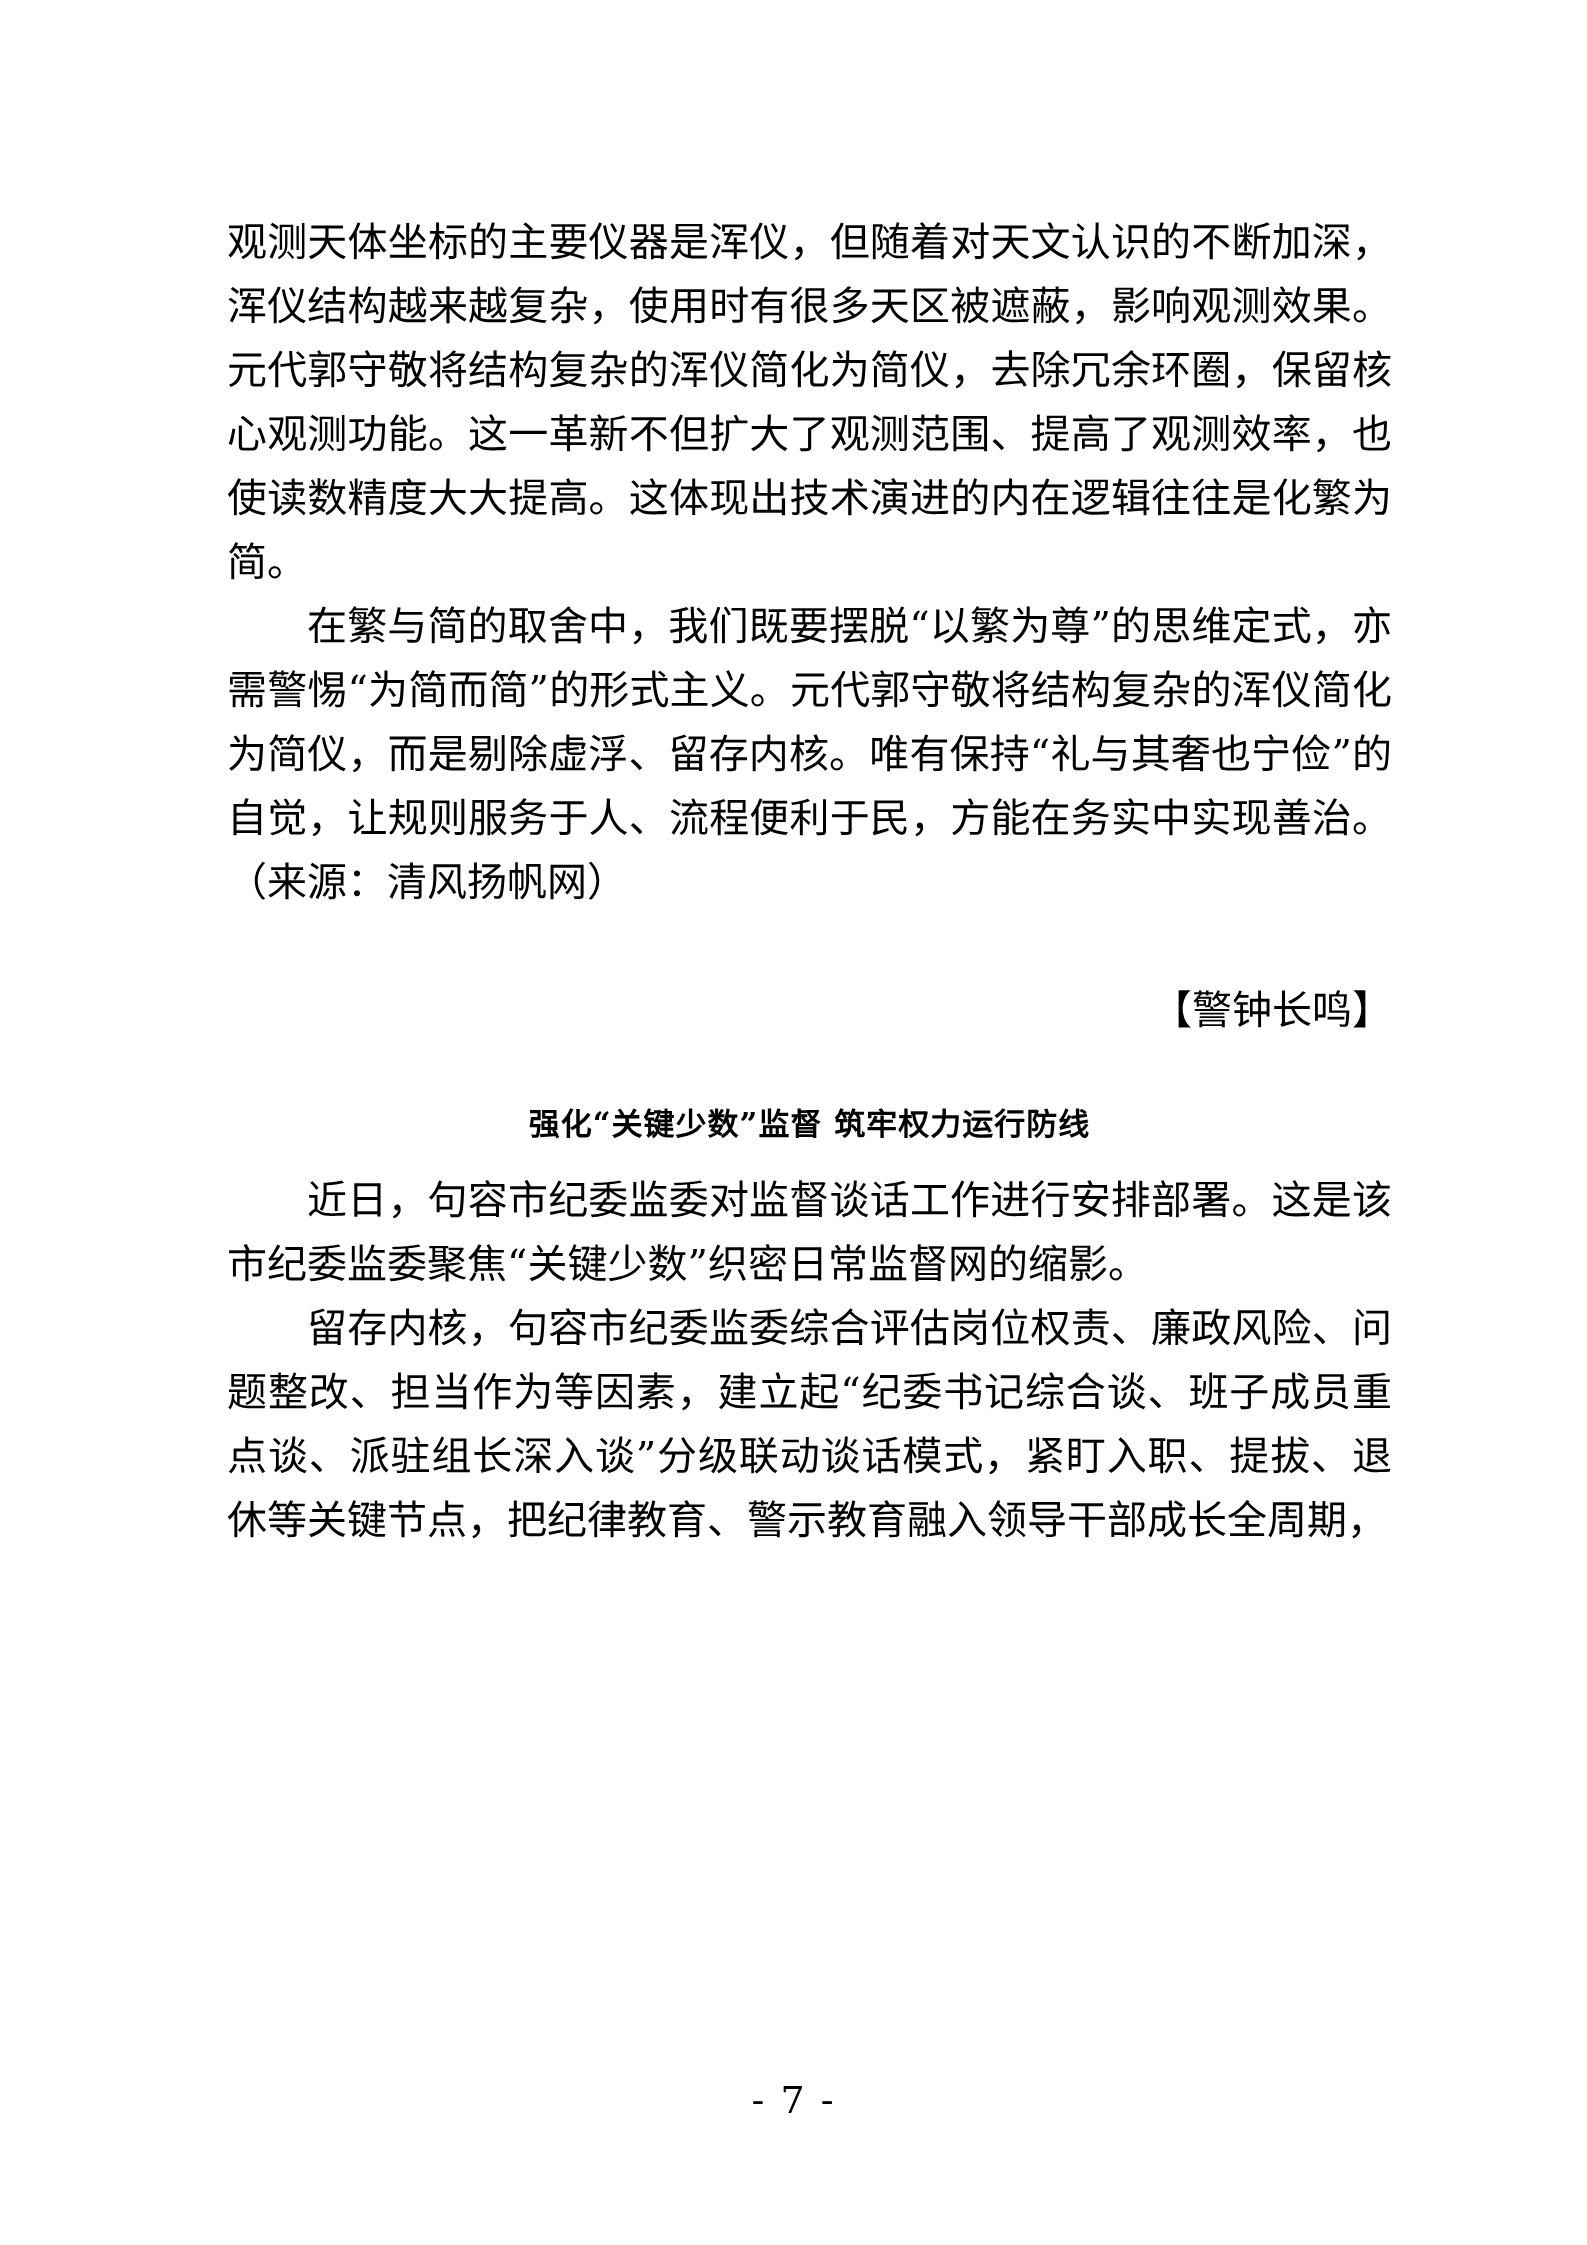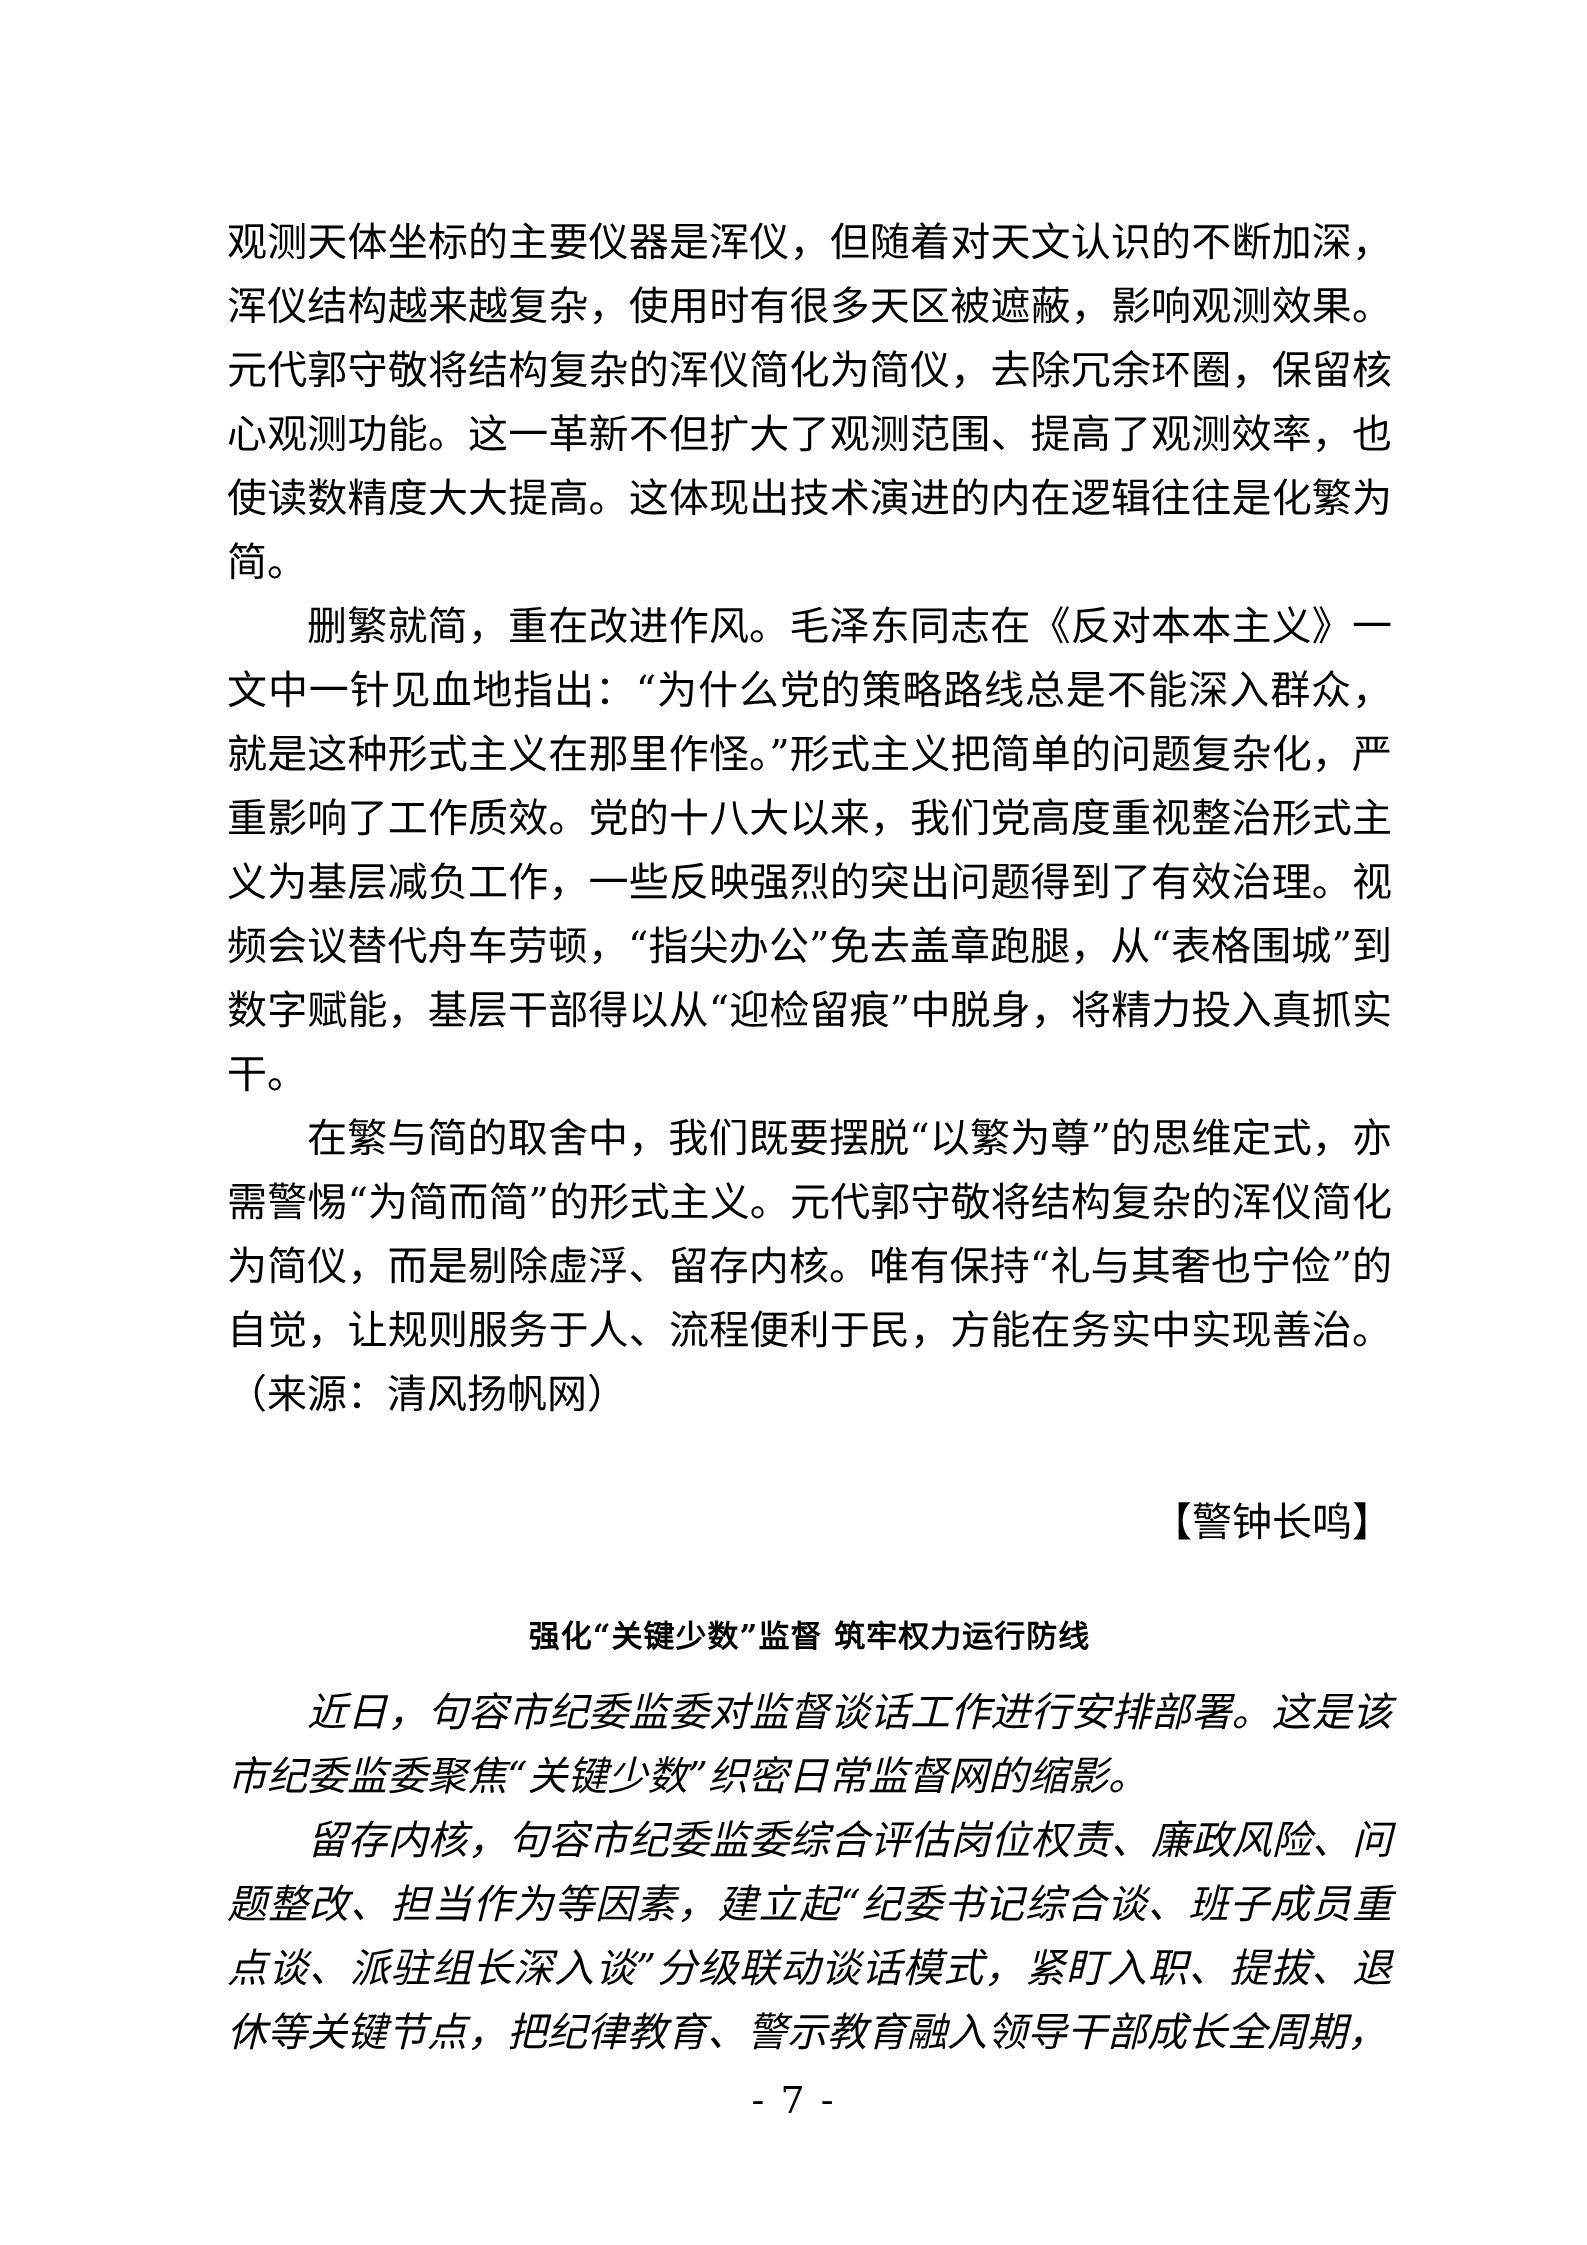--- a/index.html
+++ b/index.html
@@ -40,41 +40,40 @@
     }
     .article-title {
       margin-top: 46px;
       font-size: 31px;
       line-height: 72px;
       font-weight: bold;
       text-align: center;
       letter-spacing: 1px;
       white-space: nowrap;
     }
-    .article2-body { margin-top: 8px; font-style: italic; }
+    .article2-body { margin-top: 8px; }
     .page-footer {
       position: absolute;
       left: 0;
       top: 2078px;
       width: 100%;
       text-align: center;
       font-size: 38px;
       line-height: 44px;
       letter-spacing: 2px;
     }
   </style>
 </head>
 <body>
 
 <div class="page">
   <div class="content">
 
     <div>
       <p class="para continued">观测天体坐标的主要仪器是浑仪，但随着对天文认识的不断加深，浑仪结构越来越复杂，使用时有很多天区被遮蔽，影响观测效果。元代郭守敬将结构复杂的浑仪简化为简仪，去除冗余环圈，保留核心观测功能。这一革新不但扩大了观测范围、提高了观测效率，也使读数精度大大提高。这体现出技术演进的内在逻辑往往是化繁为简。</p>
-      <p class="para">删繁就简，重在改进作风。毛泽东同志在《反对本本主义》一文中一针见血地指出：“为什么党的策略路线总是不能深入群众，就是这种形式主义在那里作怪。”形式主义把简单的问题复杂化，严重影响了工作质效。党的十八大以来，我们党高度重视整治形式主义为基层减负工作，一些反映强烈的突出问题得到了有效治理。视频会议替代舟车劳顿，“指尖办公”免去盖章跑腿，从“表格围城”到数字赋能，基层干部得以从“迎检留痕”中脱身，将精力投入真抓实干。</p>
       <p class="para">在繁与简的取舍中，我们既要摆脱“以繁为尊”的思维定式，亦需警惕“为简而简”的形式主义。元代郭守敬将结构复杂的浑仪简化为简仪，而是剔除虚浮、留存内核。唯有保持“礼与其奢也宁俭”的自觉，让规则服务于人、流程便利于民，方能在务实中实现善治。（来源：清风扬帆网）</p>
     </div>
 
     <div class="section-marker">【警钟长鸣】</div>
 
     <h1 class="article-title">强化“关键少数”监督 筑牢权力运行防线</h1>
 
     <div class="article2-body">
       <p class="para">近日，句容市纪委监委对监督谈话工作进行安排部署。这是该市纪委监委聚焦“关键少数”织密日常监督网的缩影。</p>
       <p class="para">留存内核，句容市纪委监委综合评估岗位权责、廉政风险、问题整改、担当作为等因素，建立起“纪委书记综合谈、班子成员重点谈、派驻组长深入谈”分级联动谈话模式，紧盯入职、提拔、退休等关键节点，把纪律教育、警示教育融入领导干部成长全周期，</p>

